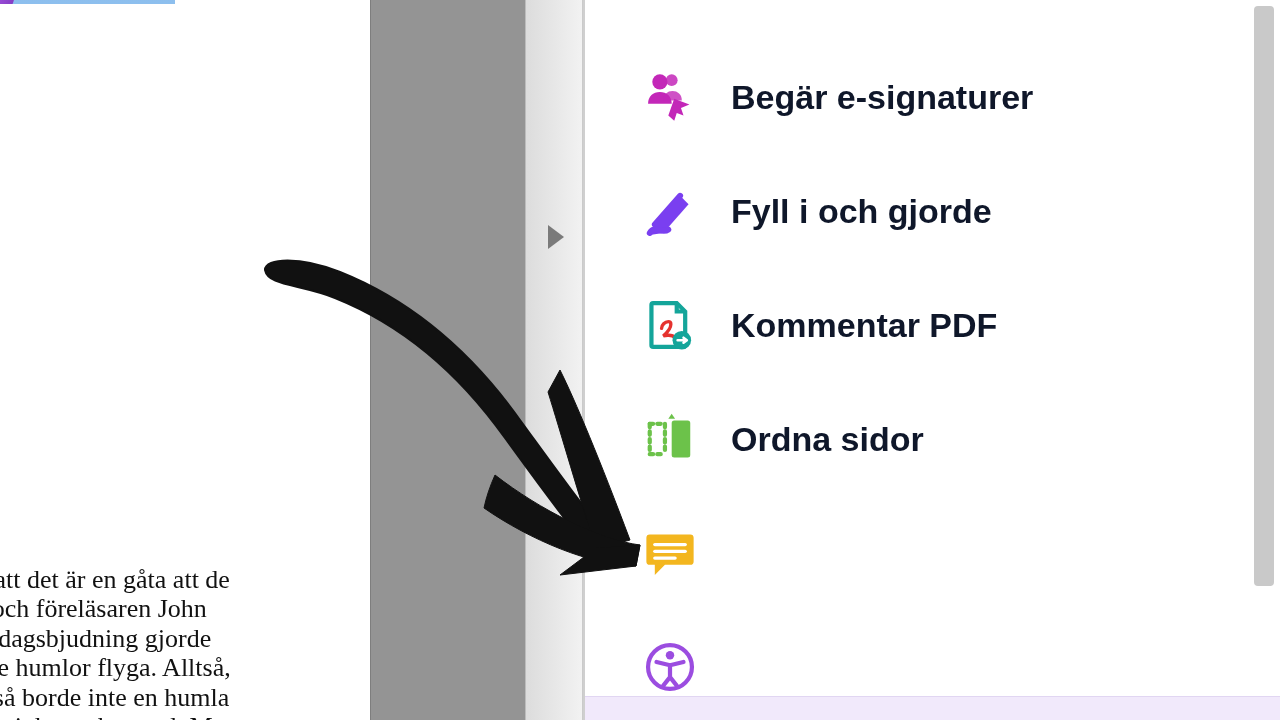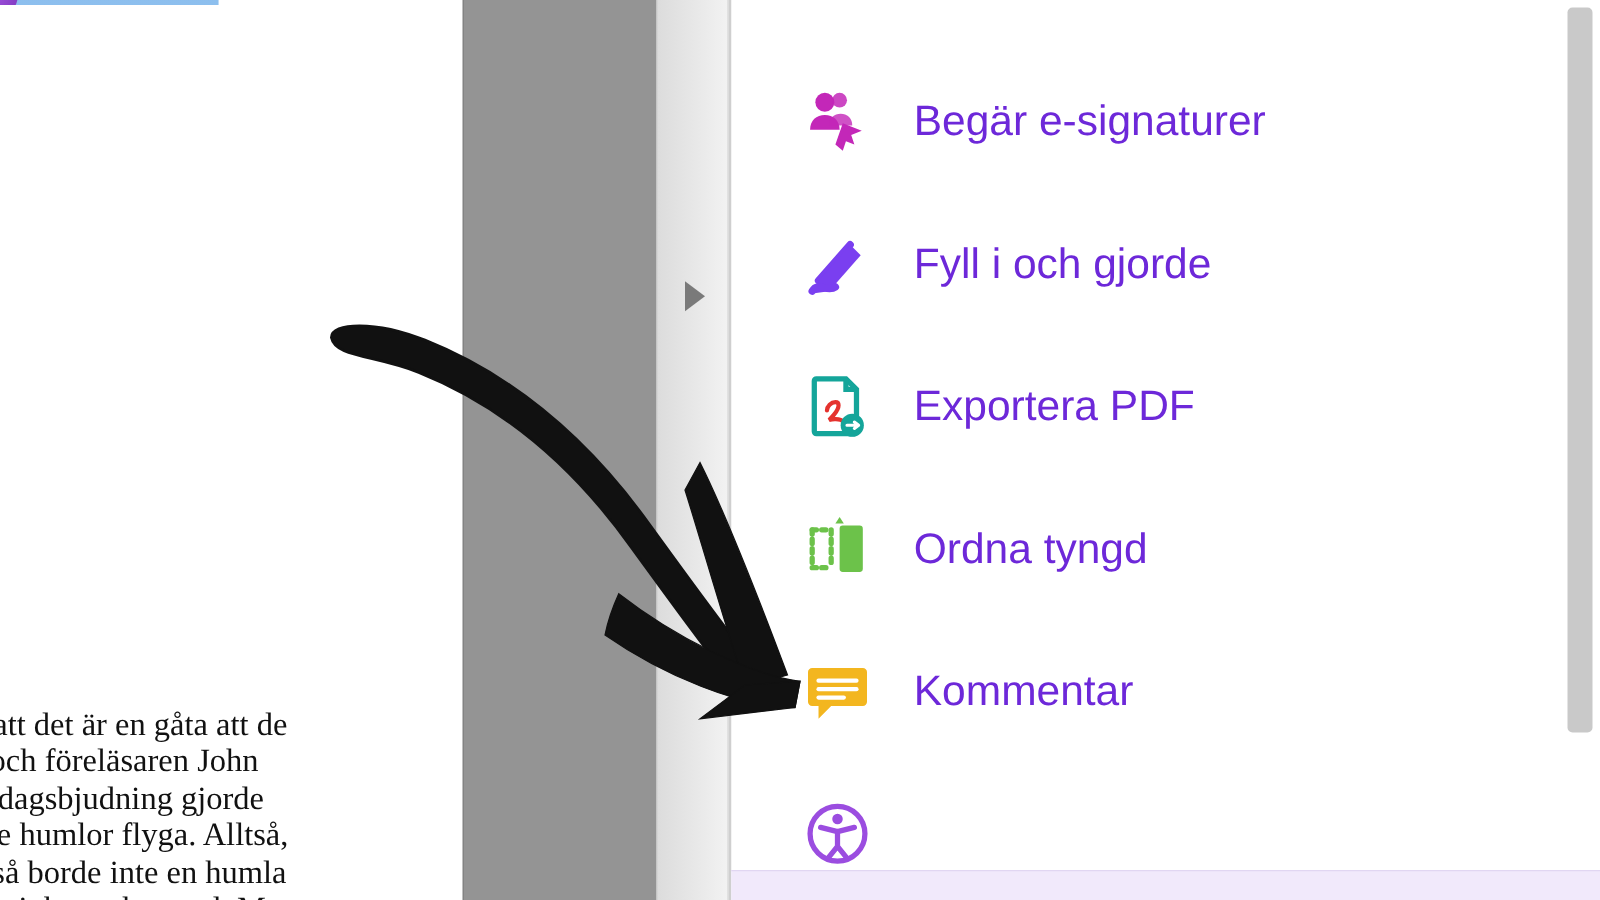--- a/index.html
+++ b/index.html
@@ -93,22 +93,22 @@
     cursor: pointer;
   }
   .tool-icon {
     width: 54px; height: 54px;
     flex: 0 0 54px;
     display: flex; align-items: center; justify-content: center;
   }
   .tool-icon svg { width: 54px; height: 54px; }
   .tool-label {
     font-size: 34px;
-    color: #6d28d9;
-    font-weight: 400;
+    color: #0f172a;
+    font-weight: 700;
   }
   .panel-scrollbar {
     position: absolute;
     right: 6px; top: 6px;
     width: 20px; height: 580px;
     background: #c9c9c9;
     border-radius: 4px;
   }
   .panel-bottom {
     position: absolute;
@@ -189,51 +189,50 @@
           <svg viewBox="0 0 64 64" xmlns="http://www.w3.org/2000/svg">
             <g>
               <path d="M12 6h28l10 10v40a2 2 0 0 1-2 2H12a2 2 0 0 1-2-2V8a2 2 0 0 1 2-2z" fill="none" stroke="#14a59a" stroke-width="5"></path>
               <path d="M40 6v10h10" fill="none" stroke="#14a59a" stroke-width="5"></path>
               <path d="M22 36c0-4 4-8 8-8 2 0 3 1 3 3 0 6-9 14-9 14s10-3 14 2" fill="none" stroke="#e5322e" stroke-width="4" stroke-linecap="round"></path>
               <circle cx="46" cy="50" r="11" fill="#14a59a"></circle>
               <path d="M41 50h10M48 47l4 3-4 3" fill="none" stroke="#fff" stroke-width="3" stroke-linecap="round" stroke-linejoin="round"></path>
             </g>
           </svg>
         </span>
-        <span class="tool-label">Exportera PDF</span>
+        <span class="tool-label">Kommentar PDF</span>
       </div>
 
       <div class="tool-item">
         <span class="tool-icon">
           <svg viewBox="0 0 64 64" xmlns="http://www.w3.org/2000/svg">
             <g fill="none" stroke="#6cc24a" stroke-width="5" stroke-linecap="round">
               <rect x="34" y="10" width="22" height="44" rx="3" fill="#6cc24a" stroke="none"></rect>
               <path d="M8 14h18" stroke-dasharray="4 5"></path>
               <path d="M8 14v36" stroke-dasharray="4 5"></path>
               <path d="M8 50h18" stroke-dasharray="4 5"></path>
               <path d="M26 14v36" stroke-dasharray="4 5"></path>
               <path d="M30 8l8 0 -4 -6z" fill="#6cc24a" stroke="none"></path>
             </g>
           </svg>
         </span>
-        <span class="tool-label">Ordna tyngd</span>
+        <span class="tool-label">Ordna sidor</span>
       </div>
 
       <div class="tool-item">
         <span class="tool-icon">
           <svg viewBox="0 0 64 64" xmlns="http://www.w3.org/2000/svg">
             <path d="M8 10h48a4 4 0 0 1 4 4v28a4 4 0 0 1-4 4H26l-12 12V46H8a4 4 0 0 1-4-4V14a4 4 0 0 1 4-4z" fill="#f3b61f"></path>
             <g stroke="#ffffff" stroke-width="4" stroke-linecap="round">
               <path d="M14 22h36"></path>
                 <path d="M14 30h36"></path>
                 <path d="M14 38h24"></path>
             </g>
           </svg>
         </span>
-        <span class="tool-label">Kommentar</span>
       </div>
 
       <div class="tool-item">
         <span class="tool-icon">
           <svg viewBox="0 0 64 64" xmlns="http://www.w3.org/2000/svg">
             <circle cx="32" cy="32" r="26" fill="none" stroke="#9b4de0" stroke-width="5"></circle>
             <circle cx="32" cy="18" r="5" fill="#9b4de0"></circle>
             <path d="M16 26l16 4 16-4M32 30v14M32 44l-8 10M32 44l8 10" fill="none" stroke="#9b4de0" stroke-width="5" stroke-linecap="round" stroke-linejoin="round"></path>
           </svg>
         </span>

